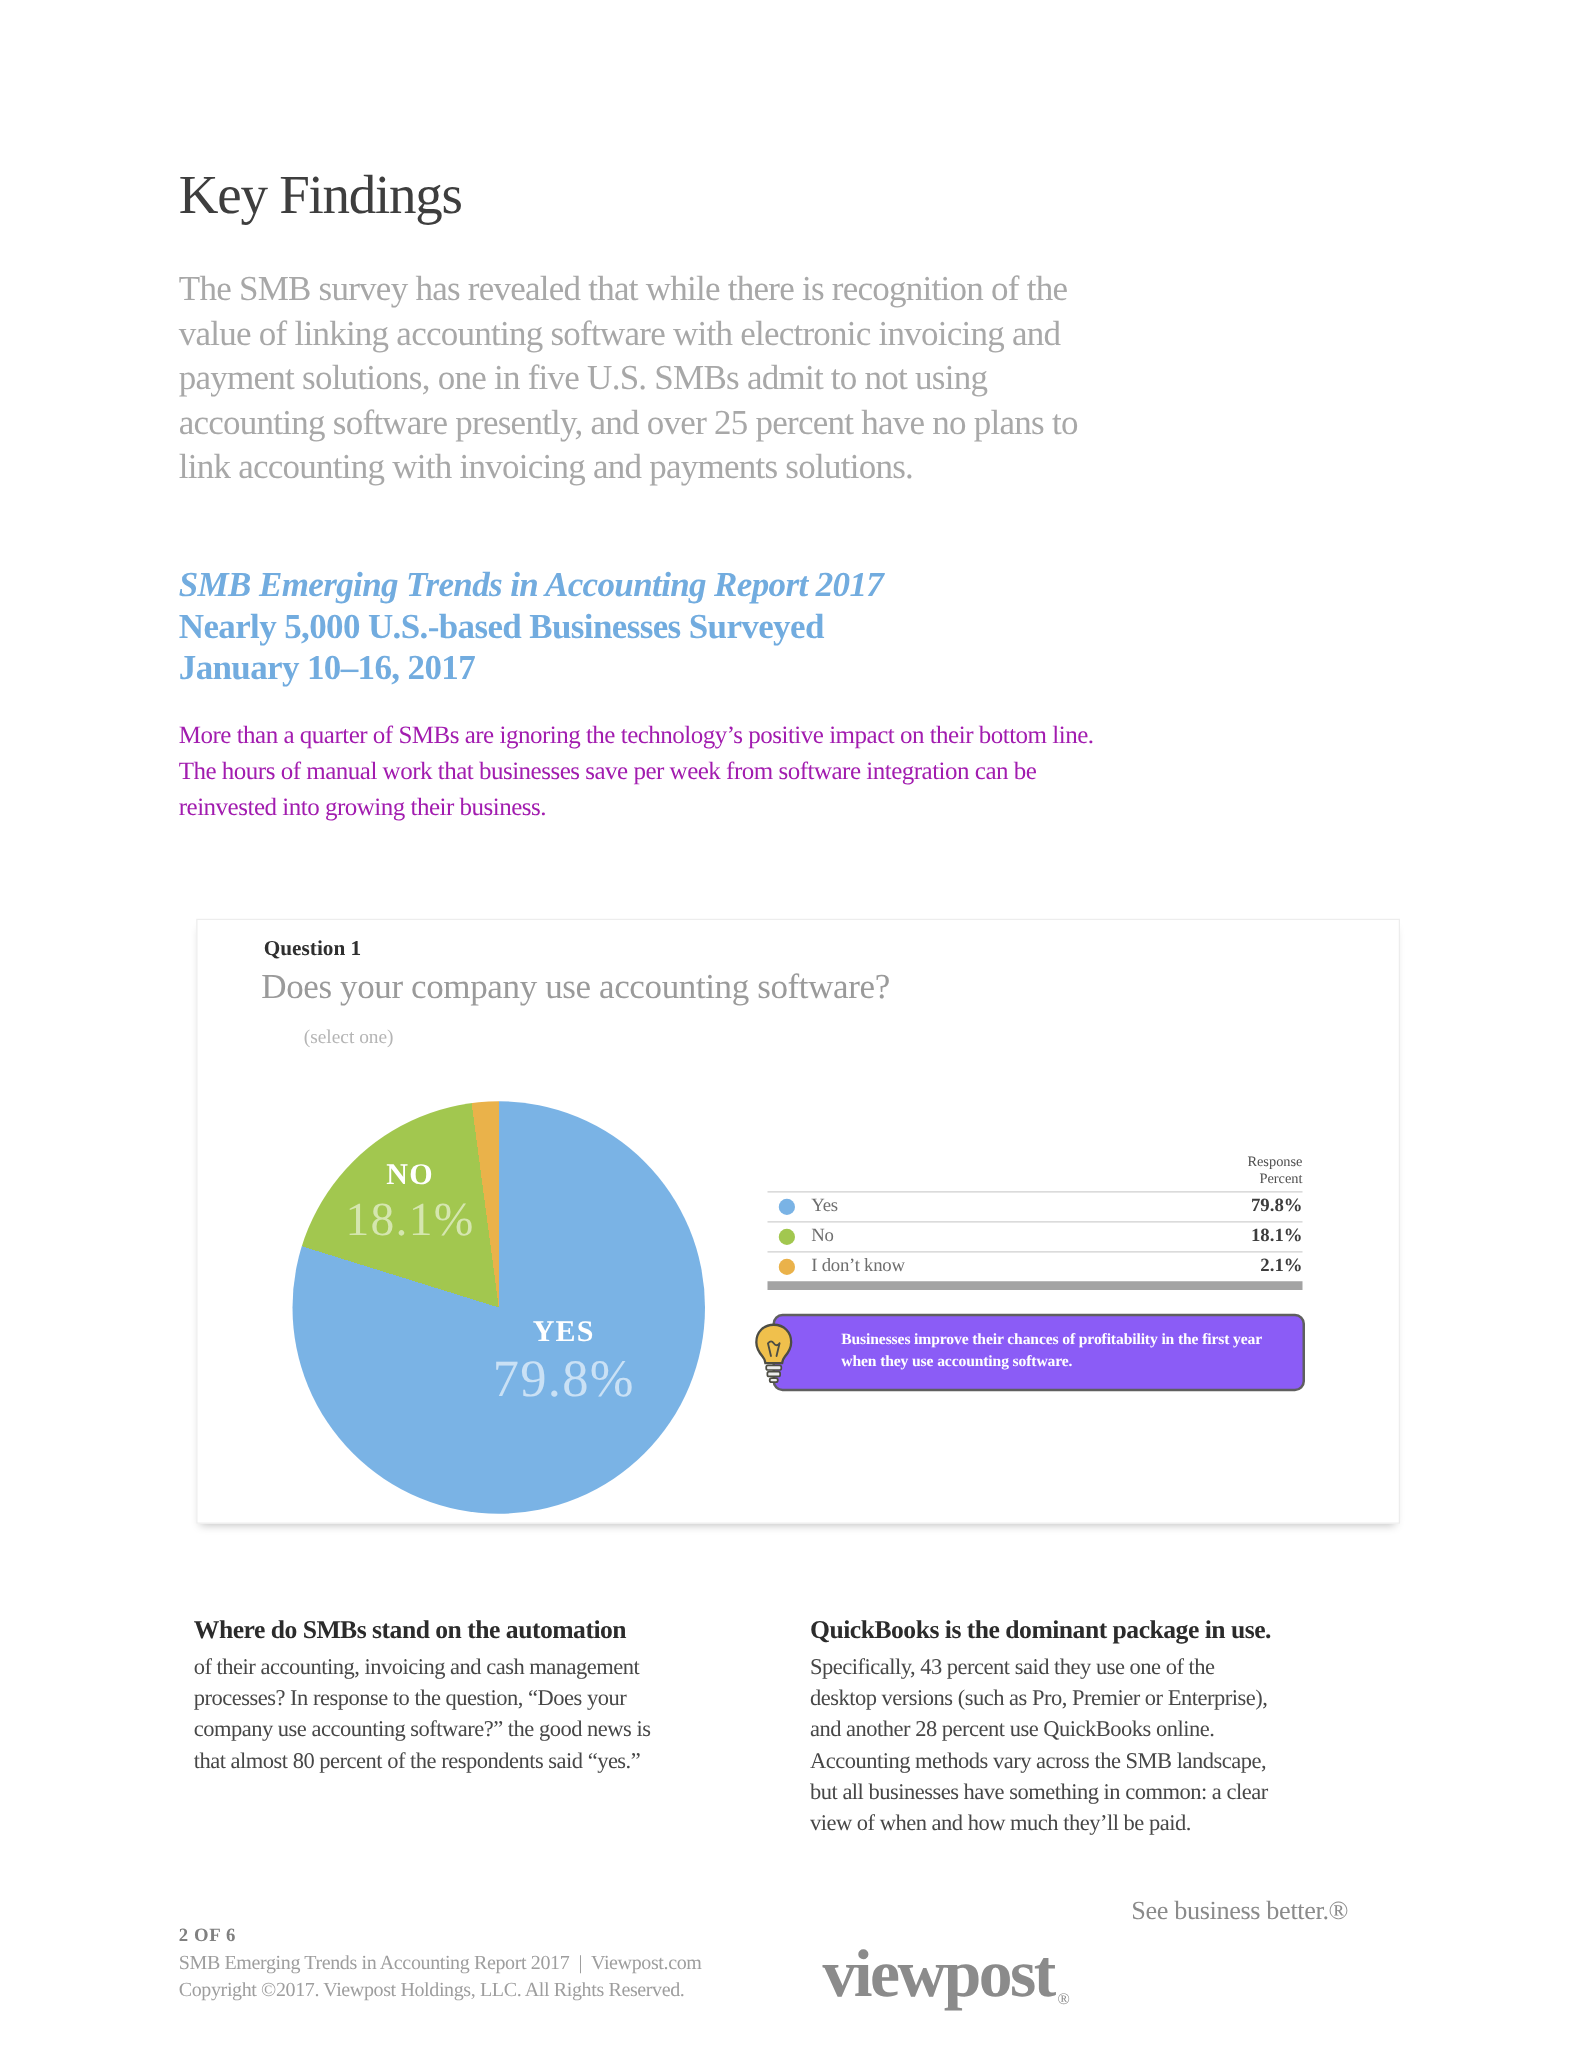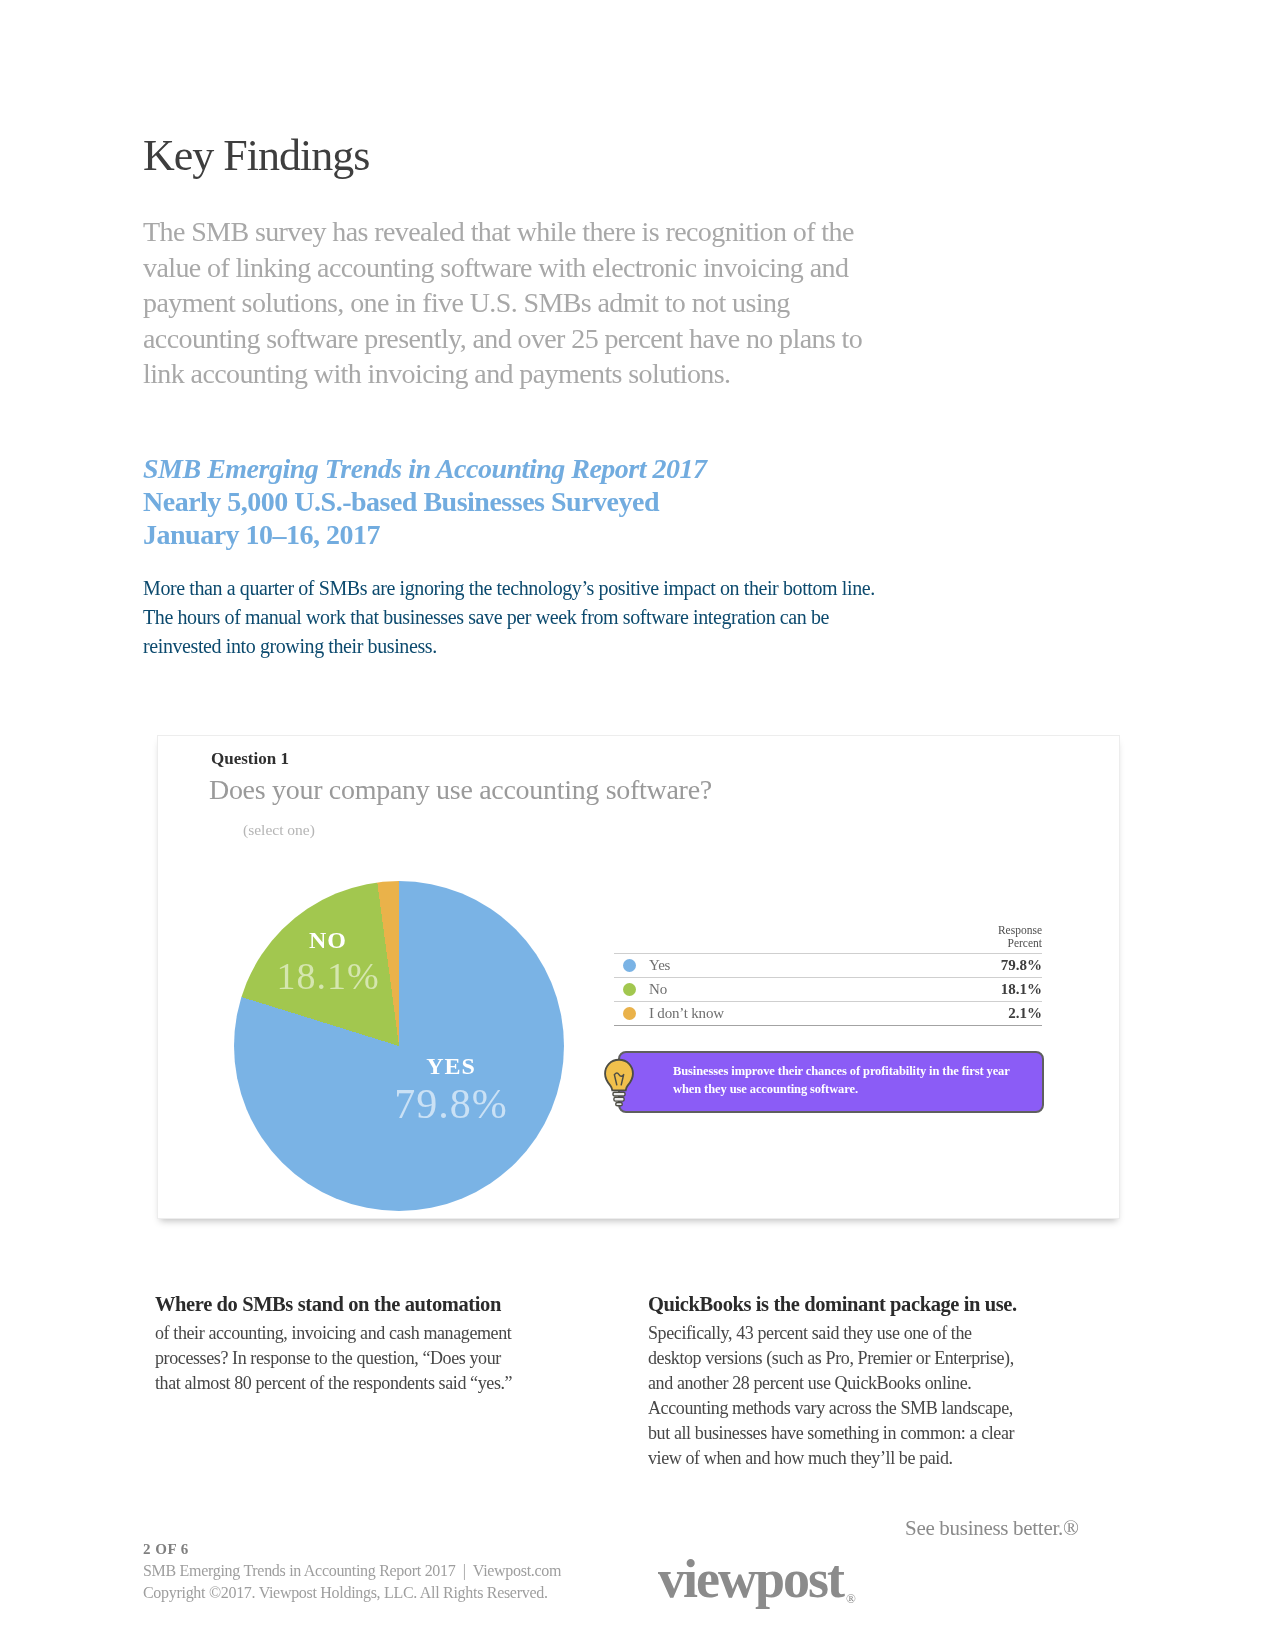--- a/index.html
+++ b/index.html
@@ -13,21 +13,21 @@
   .intro{position:absolute;left:143px;top:214px;font-size:28px;line-height:35.5px;
          color:#a8a8a8;font-weight:400;letter-spacing:-0.6px;}
 
   
   .report{position:absolute;left:143px;top:452px;font-size:28px;line-height:33px;
           color:#72acdf;font-weight:700;letter-spacing:-0.5px;}
   .report .it{font-style:italic;}
 
   
   .bodypar{position:absolute;left:143px;top:574px;font-size:20px;line-height:29px;
-           color:#0c4a6e;letter-spacing:-0.4px;}
+           color:#a21caf;letter-spacing:-0.4px;}
 
   
   .card{position:absolute;left:157px;top:735px;width:963px;height:484px;background:#fff;
         border:1px solid #ededed;box-shadow:0 5px 7px -3px rgba(0,0,0,.25);box-sizing:border-box;}
   .q-label{position:absolute;left:53px;top:13px;font-size:17px;font-weight:700;color:#2f2f2f;}
   .q-title{position:absolute;left:51px;top:38px;font-size:28px;font-weight:400;
            color:#9a9a9a;letter-spacing:-0.3px;}
   .q-hint{position:absolute;left:53px;top:85px;font-size:15.5px;color:#b5b5b5;margin-left:32px;}
 
   .pie{position:absolute;left:76px;top:145px;width:330px;height:330px;border-radius:50%;
@@ -36,21 +36,21 @@
   .slice-label .nm{display:block;font-size:24px;font-weight:700;letter-spacing:1px;}
   .no-call{left:14px;top:46px;width:160px;}
   .no-call .vl{display:block;font-size:38px;color:rgba(255,255,255,.55);letter-spacing:1px;}
   .yes-call{left:137px;top:172px;width:160px;}
   .yes-call .vl{display:block;font-size:42px;color:rgba(255,255,255,.6);letter-spacing:1px;}
 
   .legend{position:absolute;left:456px;top:188px;width:428px;}
   .legend-header{text-align:right;font-size:11.5px;line-height:13px;color:#4f4f4f;
                  margin-bottom:3px;}
   .legend-row{display:flex;align-items:center;height:23px;border-top:1px solid #cfcfcf;}
-  .legend-row:last-child{border-bottom:1px solid #a3a3a3;}
+  .legend-row:last-child{border-bottom:7px solid #a3a3a3;}
   .dot{width:13px;height:13px;border-radius:50%;margin:0 13px 0 9px;flex:0 0 auto;}
   .l-label{flex:1;font-size:15px;color:#6f6f6f;letter-spacing:-0.2px;}
   .l-value{font-size:15px;color:#3d3d3d;font-weight:700;}
 
   .tip{position:absolute;left:460px;top:315px;width:426px;height:62px;background:#8b5cf6;
        border:2px solid #5f5f5f;border-radius:8px;box-sizing:border-box;}
   .tip-text{margin:9px 12px 0 53px;font-size:12.5px;line-height:18px;color:#ffffff;
             font-weight:600;letter-spacing:-0.1px;}
   .bulb{position:absolute;left:-20px;top:4px;width:38px;height:52px;}
 
@@ -144,20 +144,21 @@
         <rect x="16.5" y="49" width="7" height="3.5" rx="1.7" fill="#ececec" stroke="#4d4d44" stroke-width="1.5"></rect>
       </svg>
       <div class="tip-text">Businesses improve their chances of profitability in the first year when they use accounting software.</div>
     </div>
   </section>
 
   <div class="col col-left">
     <h3 class="nowrap">Where do SMBs stand on the automation</h3>
     <div class="nowrap">of their accounting, invoicing and cash management</div>
     <div class="nowrap">processes? In response to the question, “Does your</div>
+    <div class="nowrap">company use accounting software?” the good news is</div>
     <div class="nowrap">that almost 80 percent of the respondents said “yes.”</div>
   </div>
 
   <div class="col col-right">
     <h3 class="nowrap">QuickBooks is the dominant package in use.</h3>
     <div class="nowrap">Specifically, 43 percent said they use one of the</div>
     <div class="nowrap">desktop versions (such as Pro, Premier or Enterprise),</div>
     <div class="nowrap">and another 28 percent use QuickBooks online.</div>
     <div class="nowrap">Accounting methods vary across the SMB landscape,</div>
     <div class="nowrap">but all businesses have something in common: a clear</div>

